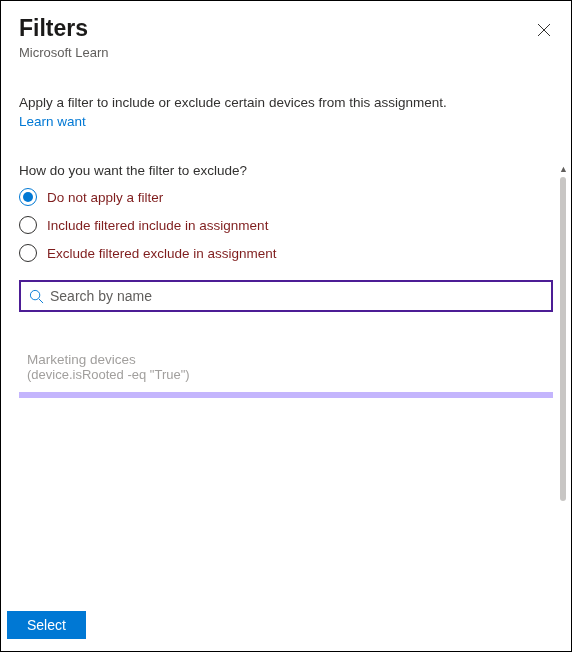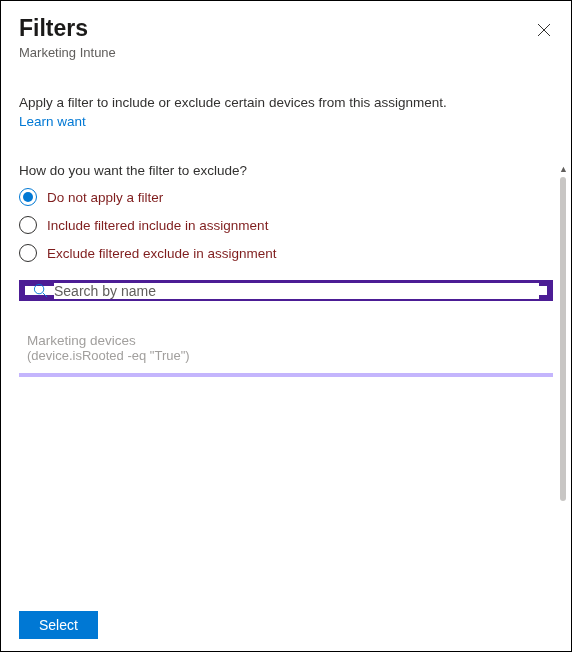--- a/index.html
+++ b/index.html
@@ -93,45 +93,45 @@
       width: 10px;
       height: 10px;
       border-radius: 50%;
       background: #0078d4;
     }
     .radio-label {
       font-size: 13.5px;
       color: #7f1d1d;
     }
     .search-wrap {
-      border: 6px solid #4c1d95;
-      height: 21px;
+      border: 2px solid #4c1d95;
+      height: 32px;
       display: flex;
       align-items: center;
       padding: 0 8px;
-      margin-bottom: 28px;
+      margin-bottom: 36px;
     }
     .search-icon {
       width: 15px;
       height: 15px;
       margin-right: 6px;
       flex-shrink: 0;
     }
     .search-input {
       border: none;
       outline: none;
       flex: 1;
       font-size: 14px;
       font-family: inherit;
       color: #323130;
     }
     .search-input::placeholder { color: #605e5c; }
     .list-item {
       padding: 4px 8px 10px 8px;
-      border-bottom: 4px solid #c4b5fd;
+      border-bottom: 6px solid #c4b5fd;
     }
     .list-item-name {
       font-size: 13.5px;
       color: #a19f9d;
     }
     .list-item-sub {
       font-size: 13px;
       color: #a19f9d;
     }
     .scrollbar-track {
@@ -155,41 +155,41 @@
       width: 6px;
       background: #c8c6c4;
       border-radius: 3px;
     }
     .footer {
       position: absolute;
       bottom: 0;
       left: 0;
       right: 0;
       height: 52px;
-      padding: 10px 18px;
+      padding: 10px 6px;
       display: flex;
       align-items: center;
     }
     .select-btn {
       background: #0078d4;
       color: #fff;
       border: none;
       font-size: 14px;
       font-family: inherit;
       padding: 6px 20px;
       cursor: pointer;
     }
   </style>
 </head>
 <body>
 
 <div class="header">
   <div class="header-text">
     <div class="title">Filters</div>
-    <div class="subtitle">Marketing Intune</div>
+    <div class="subtitle">Microsoft Learn</div>
   </div>
   <div class="close-btn">
     <svg width="14" height="14" viewBox="0 0 14 14">
       <line x1="1" y1="1" x2="13" y2="13"></line>
         <line x1="13" y1="1" x2="1" y2="13"></line>
     </svg>
   </div>
 </div>
 
 <div class="body">

